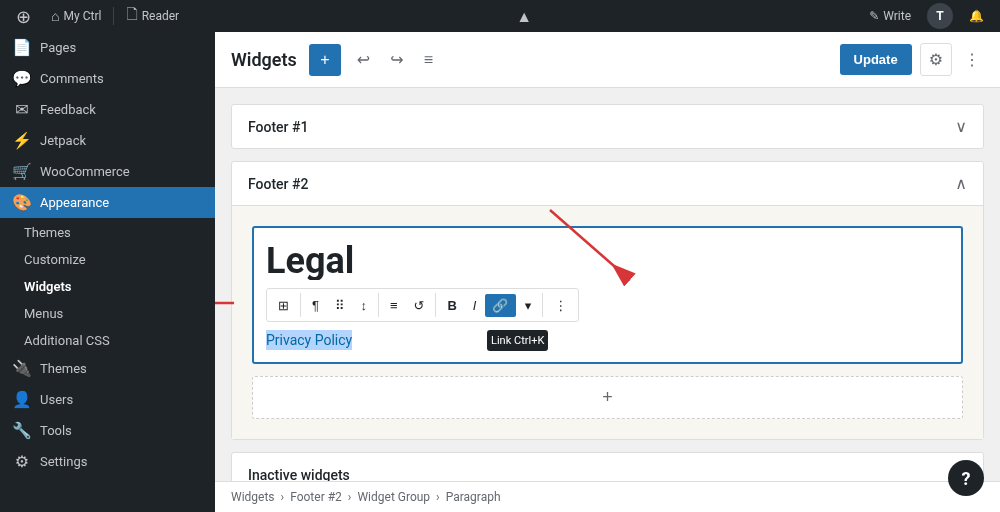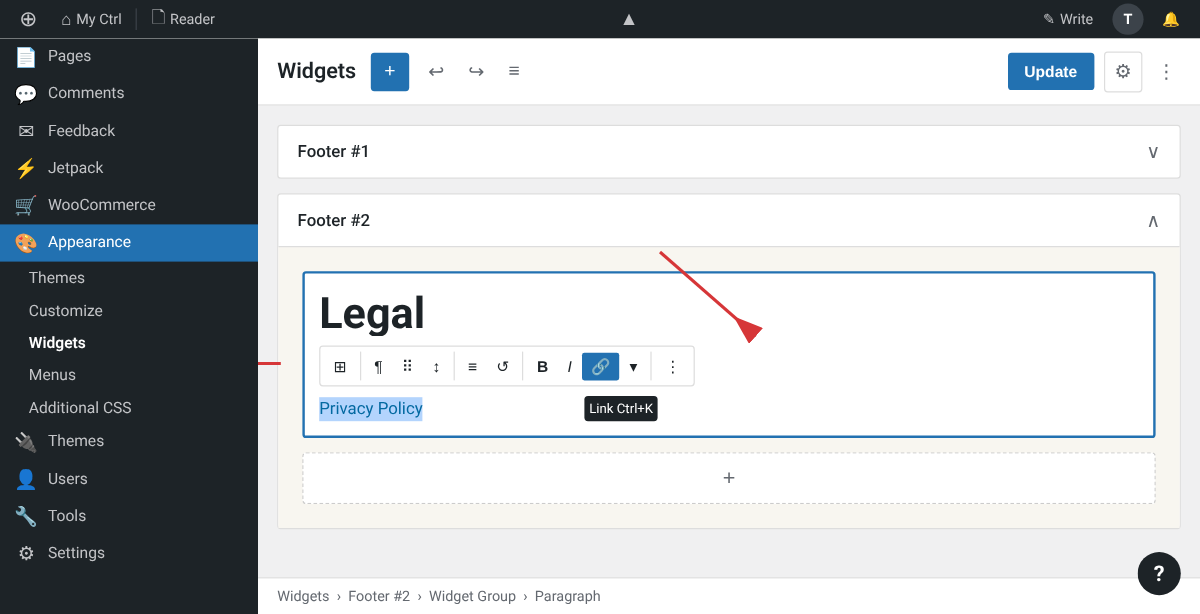--- a/index.html
+++ b/index.html
@@ -478,20 +478,26 @@
                 </marker>
               </defs>
               <line x1="90" y1="15" x2="10" y2="15" stroke="#d63638" stroke-width="2.5" marker-end="url(#arrowhead-left)"></line>
             </svg>
           </div>
 
           <button class="add-block-btn">+</button>
         </div>
       </div>
 
+      <div class="inactive-accordion">
+        <div class="accordion-header">
+          <span class="accordion-title">Inactive widgets</span>
+          <span class="accordion-toggle">∨</span>
+        </div>
+      </div>
 
     </div>
 
     <div class="breadcrumb">
       <span class="breadcrumb-item">Widgets</span>
       <span class="breadcrumb-sep">›</span>
       <span class="breadcrumb-item">Footer #2</span>
       <span class="breadcrumb-sep">›</span>
       <span class="breadcrumb-item">Widget Group</span>
       <span class="breadcrumb-sep">›</span>

